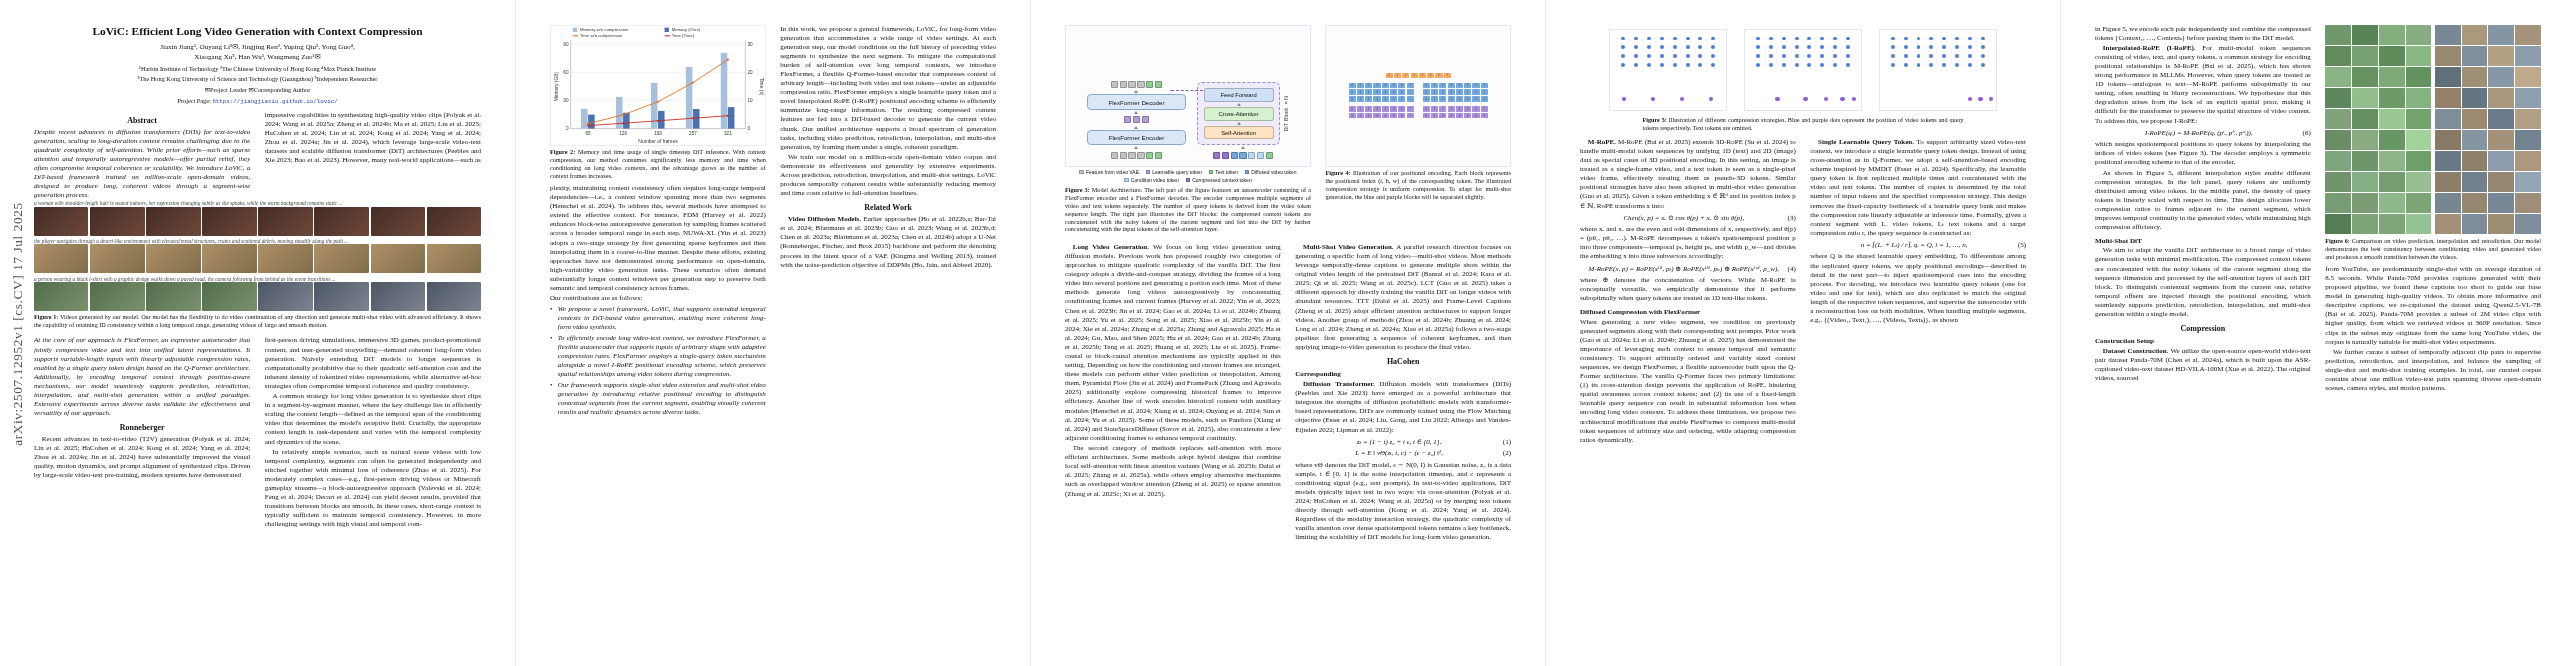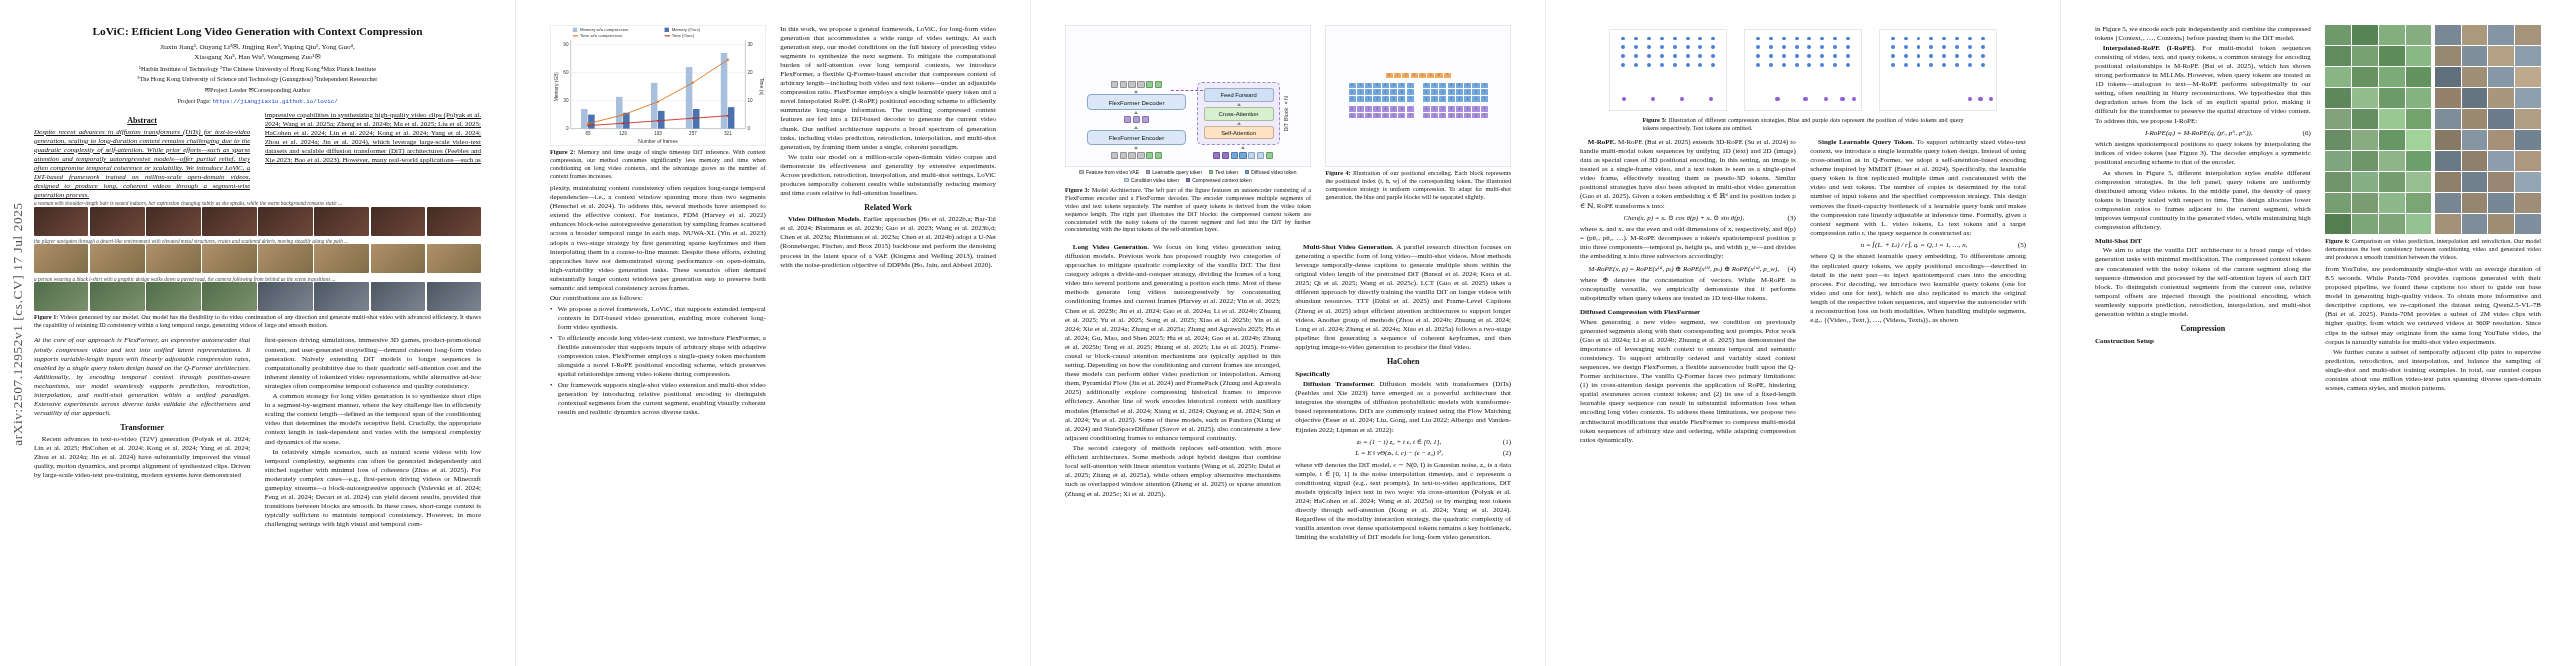--- a/index.html
+++ b/index.html
@@ -17,31 +17,31 @@
   .title{font-size:11.4px;font-weight:bold;text-align:center;margin:0 0 6.7px;}
   .authors{font-size:7.1px;text-align:center;line-height:1.4;}
   .affil{font-size:6.3px;text-align:center;line-height:1.4;color:#111;margin-top:1.7px;}
   .proj{font-size:6.3px;text-align:center;margin:2.8px 0 5.6px;}
   .proj a{color:#2244cc;text-decoration:none;font-family:"Liberation Mono","DejaVu Sans Mono",monospace;font-size:5.8px;}
 
   
   .cols{display:flex;gap:14.5px;}
   .col{flex:1;min-width:0;overflow:hidden;}
   .fill{flex:1;overflow:hidden;}
-  .zone-top{height:88px;flex:none;overflow:hidden;text-decoration:underline;}
+  .zone-top{height:88px;flex:none;overflow:hidden;}
   .blocks{overflow:hidden;}
   .para{font-size:7px;line-height:1.3;text-align:justify;text-indent:7.8px;margin:0 0 1.1px;}
   .noind{text-indent:0;}
   .ital{font-style:italic;}
   .h1{font-size:8px;font-weight:bold;text-align:center;margin:5px 0 2.8px;}
   .h3{font-size:7.1px;font-weight:bold;margin:4.4px 0 1.7px;}
   .lead{font-size:7px;line-height:1.3;margin:1.1px 0;}
   .bullet{display:flex;font-size:7px;line-height:1.3;text-align:justify;margin:1.7px 0;}
   .bmark{width:7.8px;flex:none;}
-  .btext{flex:1;}
+  .btext{flex:1;font-style:italic;}
   .eqrow{display:flex;align-items:center;font-size:7px;margin:3.3px 0;font-style:italic;}
   .eqbody{flex:1;text-align:center;}
   .eqnum{flex:none;font-style:normal;}
   .figcap{font-size:6.2px;line-height:1.28;margin:2.8px 0 3.9px;text-align:justify;}
   .figcap b{font-weight:bold;}
 
   
   .fig1wrap{flex:none;margin:1.1px 0 3.3px;}
   .strip{margin-bottom:2.2px;}
   .stripcap{font-size:5.3px;color:#444;font-style:italic;margin-bottom:0.6px;white-space:nowrap;overflow:hidden;}
@@ -166,21 +166,21 @@
               <div class="frame" style="background: linear-gradient(135deg, rgb(85, 96, 110), rgb(138, 147, 160)); filter: brightness(0.9);"></div>
             </div>
           </div>
         </div>
       <div class="figcap fig1cap"><b>Figure 1:</b> Videos generated by our model. Our model has the flexibility to do video continuation of any direction and generate multi-shot video with advanced efficiency. It shows the capability of retaining ID consistency within a long temporal range, generating videos of large and smooth motion.</div>
     </div>
 
     <div class="cols fill">
       <div class="col blocks">
           <p class="para noind ital">At the core of our approach is FlexFormer, an expressive autoencoder that jointly compresses video and text into unified latent representations. It supports variable-length inputs with linearly adjustable compression rates, enabled by a single query token design based on the Q-Former architecture. Additionally, by encoding temporal context through position-aware mechanisms, our model seamlessly supports prediction, retrodiction, interpolation, and multi-shot generation within a unified paradigm. Extensive experiments across diverse tasks validate the effectiveness and versatility of our approach.</p>
-          <div class="h1">Transformer</div>
+          <div class="h1">Ronneberger</div>
           <p class="para">Recent advances in text-to-video (T2V) generation (Polyak et al. 2024; Lin et al. 2025; HaCohen et al. 2024; Kong et al. 2024; Yang et al. 2024; Zhou et al. 2024a; Jin et al. 2024) have substantially improved the visual quality, motion dynamics, and prompt alignment of synthesized clips. Driven by large-scale video-text pre-training, modern systems have demonstrated</p>
         </div>
       <div class="col blocks">
           <p class="para noind">first-person driving simulations, immersive 3D games, product-promotional content, and user-generated storytelling—demand coherent long-form video generation. Naively extending DiT models to longer sequences is computationally prohibitive due to their quadratic self-attention cost and the inherent density of tokenized video representations, while alternative ad-hoc strategies often compromise temporal coherence and quality consistency.</p>
           <p class="para">A common strategy for long video generation is to synthesize short clips in a segment-by-segment manner, where the key challenge lies in efficiently scaling the context length—defined as the temporal span of the conditioning video that determines the model's receptive field. Crucially, the appropriate context length is task-dependent and varies with the temporal complexity and dynamics of the scene.</p>
           <p class="para">In relatively simple scenarios, such as natural scene videos with low temporal complexity, segments can often be generated independently and stitched together with minimal loss of coherence (Zhao et al. 2025). For moderately complex cases—e.g., first-person driving videos or Minecraft gameplay streams—a block-autoregressive approach (Valevski et al. 2024; Feng et al. 2024; Decart et al. 2024) can yield decent results, provided that transitions between blocks are smooth. In these cases, short-range context is typically sufficient to maintain temporal consistency. However, in more challenging settings with high visual and temporal com-</p>
         </div>
     </div>
   </section>
 
@@ -466,21 +466,21 @@
       </div>
     </div>
     <div class="cols fill">
       <div class="col blocks">
           <p class="para"><b>Long Video Generation. </b>We focus on long video generation using diffusion models. Previous work has proposed roughly two categories of approaches to mitigate quadratic complexity of the vanilla DiT. The first category adopts a divide-and-conquer strategy, dividing the frames of a long video into several portions and generating a portion each time. Most of these methods generate long videos autoregressively by concatenating conditioning frames and current frames (Harvey et al. 2022; Yin et al. 2023; Chen et al. 2023b; Jin et al. 2024; Gao et al. 2024a; Li et al. 2024b; Zhuang et al. 2025; Yu et al. 2025; Song et al. 2025; Xiao et al. 2025b; Yin et al. 2024; Xie et al. 2024a; Zhang et al. 2025a; Zhang and Agrawala 2025; Ha et al. 2024; Gu, Mao, and Shen 2025; Hu et al. 2024; Gao et al. 2024b; Zhang et al. 2025b; Teng et al. 2025; Huang et al. 2025; Liu et al. 2025). Frame-causal or block-causal attention mechanisms are typically applied in this setting. Depending on how the conditioning and current frames are arranged, these models can perform either video prediction or interpolation. Among them, Pyramidal Flow (Jin et al. 2024) and FramePack (Zhang and Agrawala 2025) additionally explore compressing historical frames to improve efficiency. Another line of work encodes historical context with auxiliary modules (Henschel et al. 2024; Xiang et al. 2024; Ouyang et al. 2024; Sun et al. 2024; Yu et al. 2025). Some of these models, such as Pandora (Xiang et al. 2024) and StateSpaceDiffuser (Savov et al. 2025), also concatenate a few adjacent conditioning frames to enhance temporal continuity.</p>
           <p class="para">The second category of methods replaces self-attention with more efficient architectures. Some methods adopt hybrid designs that combine local self-attention with linear attention variants (Wang et al. 2025b; Dalal et al. 2025; Zhang et al. 2025a), while others employ alternative mechanisms such as overlapped window attention (Zheng et al. 2025) or sparse attention (Zhang et al. 2025c; Xi et al. 2025).</p>
         </div>
       <div class="col blocks">
           <p class="para"><b>Multi-Shot Video Generation. </b>A parallel research direction focuses on generating a specific form of long video—multi-shot videos. Most methods leverage temporally-dense captions to generate multiple shots within the original video length of the pretrained DiT (Bansal et al. 2024; Kara et al. 2025; Qi et al. 2025; Wang et al. 2025c). LCT (Guo et al. 2025) takes a different approach by directly training the vanilla DiT on longer videos with abundant resources. TTT (Dalal et al. 2025) and Frame-Level Captions (Zheng et al. 2025) adopt efficient attention architectures to support longer videos. Another group of methods (Zhou et al. 2024b; Zhuang et al. 2024; Long et al. 2024; Zheng et al. 2024a; Xiao et al. 2025a) follows a two-stage pipeline: first generating a sequence of coherent keyframes, and then applying image-to-video generation to produce the final video.</p>
           <div class="h1">HaCohen</div>
-          <div class="h3">Specifically</div>
+          <div class="h3">Corresponding</div>
           <p class="para"><b>Diffusion Transformer. </b>Diffusion models with transformers (DiTs) (Peebles and Xie 2023) have emerged as a powerful architecture that integrates the strengths of diffusion probabilistic models with transformer-based representations. DiTs are commonly trained using the Flow Matching objective (Esser et al. 2024; Liu, Gong, and Liu 2022; Albergo and Vanden-Eijnden 2022; Lipman et al. 2022):</p>
           <div class="eqrow">
             <span class="eqbody">zₜ = (1 − t) z₀ + t ϵ,    t ∈ [0, 1],</span>
             <span class="eqnum">(1)</span>
           </div>
           <div class="eqrow">
             <span class="eqbody">L = E ‖ vΘ(zₜ, t, c) − (ϵ − z₀) ‖²,</span>
             <span class="eqnum">(2)</span>
           </div>
           <p class="para noind">where vΘ denotes the DiT model, ϵ ∼ N(0, I) is Gaussian noise, z₀ is a data sample, t ∈ [0, 1] is the noise interpolation timestep, and c represents a conditioning signal (e.g., text prompts). In text-to-video applications, DiT models typically inject text in two ways: via cross-attention (Polyak et al. 2024; HaCohen et al. 2024; Wang et al. 2025a) or by merging text tokens directly through self-attention (Kong et al. 2024; Yang et al. 2024). Regardless of the modality interaction strategy, the quadratic complexity of vanilla attention over dense spatiotemporal tokens remains a key bottleneck, limiting the scalability of DiT models for long-form video generation.</p>
@@ -649,20 +649,21 @@
           <div class="eqrow">
             <span class="eqbody">I-RoPE(qᵢ) = M-RoPE(q, (pᵗᵢ, pʰᵢ, pʷᵢ)),</span>
             <span class="eqnum">(6)</span>
           </div>
           <p class="para noind">which assigns spatiotemporal positions to query tokens by interpolating the indices of video tokens (see Figure 3). The decoder employs a symmetric positional encoding scheme to that of the encoder.</p>
           <p class="para">As shown in Figure 5, different interpolation styles enable different compression strategies. In the left panel, query tokens are uniformly distributed among video tokens. In the middle panel, the density of query tokens is linearly scaled with respect to time. This design allocates lower compression ratios to frames adjacent to the current segment, which improves temporal continuity in the generated video, while maintaining high compression efficiency.</p>
           <div class="h3">Multi-Shot DiT</div>
           <p class="para">We aim to adapt the vanilla DiT architecture to a broad range of video generation tasks with minimal modification. The compressed context tokens are concatenated with the noisy tokens of the current segment along the sequence dimension and processed by the self-attention layers of each DiT block. To distinguish contextual segments from the current one, relative temporal offsets are injected through the positional encoding, which seamlessly supports prediction, retrodiction, interpolation, and multi-shot generation within a single model.</p>
           <div class="h1">Compression</div>
           <div class="h3">Construction Setup</div>
+          <p class="para"><b>Dataset Construction. </b>We utilize the open-source open-world video-text pair dataset Panda-70M (Chen et al. 2024a), which is built upon the ASR-captioned video-text dataset HD-VILA-100M (Xue et al. 2022). The original videos, sourced</p>
         </div>
       <div class="col">
         <div class="fig6wrap">
           <div class="fig6grids">
               <div class="f6grid" style="grid-template-columns: repeat(4, 1fr);">
                 <span class="f6cell" style="background: rgb(127, 174, 122); filter: brightness(0.88);"></span>
                 <span class="f6cell" style="background: rgb(95, 143, 92); filter: brightness(0.93);"></span>
                 <span class="f6cell" style="background: rgb(134, 179, 129); filter: brightness(0.98);"></span>
                 <span class="f6cell" style="background: rgb(130, 168, 124); filter: brightness(1.03);"></span>
                 <span class="f6cell" style="background: rgb(111, 158, 106); filter: brightness(0.88);"></span>

